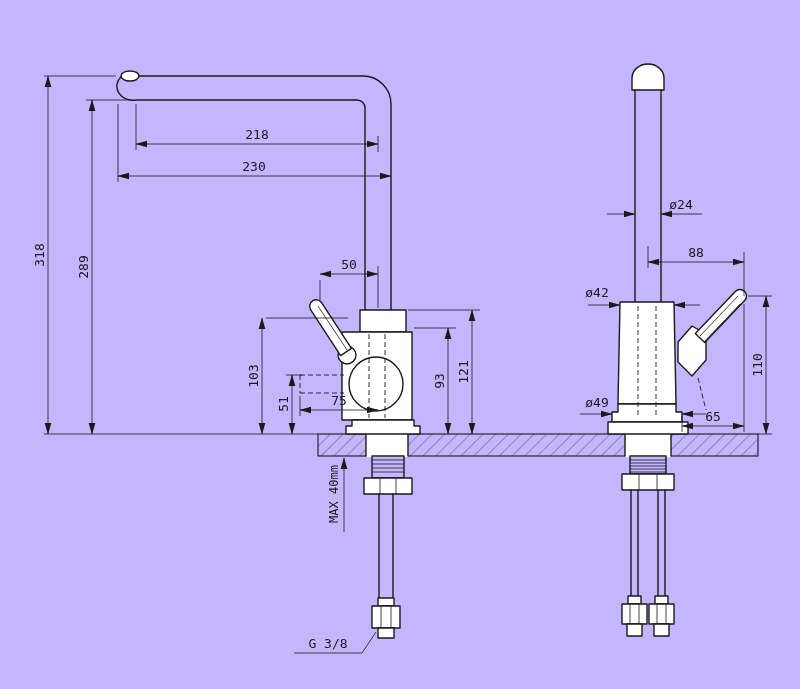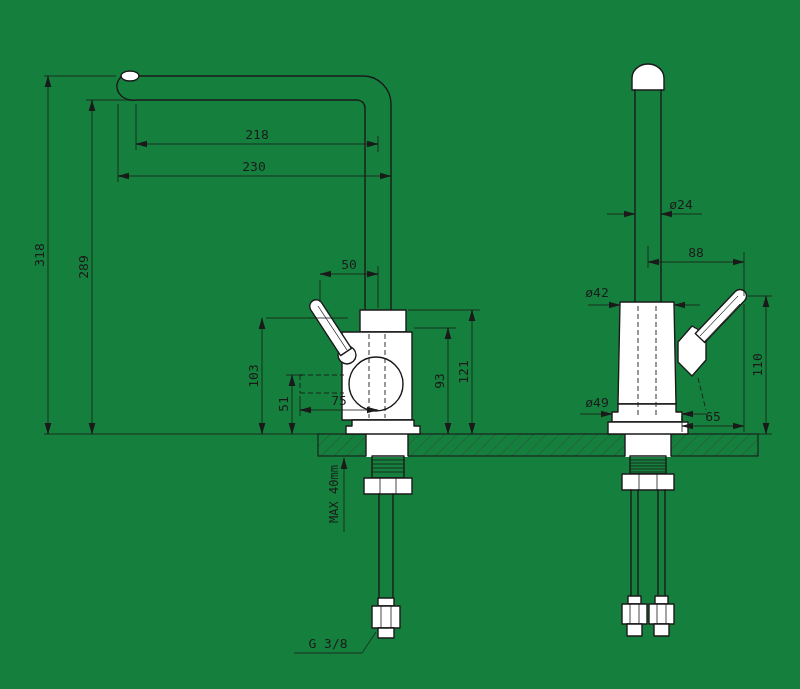--- a/index.html
+++ b/index.html
@@ -1,16 +1,16 @@
 <!DOCTYPE html>
 <html><head>
 <meta charset="utf-8">
 <style>
   html,body{margin:0;padding:0;background:#ffffff;}
-  .page{position:relative;width:800px;height:689px;background:#15803d;overflow:hidden;text-decoration:underline;}
+  .page{position:relative;width:800px;height:689px;background:#c4b5fd;overflow:hidden;text-decoration:underline;}
   svg{display:block;}
   .o   {fill:none;stroke:#1a1a1a;stroke-width:1.4;stroke-linejoin:round;stroke-linecap:round;}
   .of  {fill:#ffffff;stroke:#1a1a1a;stroke-width:1.4;stroke-linejoin:round;}
   .t   {fill:none;stroke:#1a1a1a;stroke-width:0.8;}
   .d   {fill:none;stroke:#1a1a1a;stroke-width:0.9;stroke-dasharray:5 3;}
   .dim {fill:none;stroke:#1a1a1a;stroke-width:0.8;}
   .arr {marker-start:url(#ah);marker-end:url(#ah);}
   .arrE{marker-end:url(#ah);}
   text.lbl{font-family:"DejaVu Sans Mono","Liberation Mono",monospace;font-size:13px;fill:#1a1a1a;text-anchor:middle;}
   text.sm {font-size:12px;}

